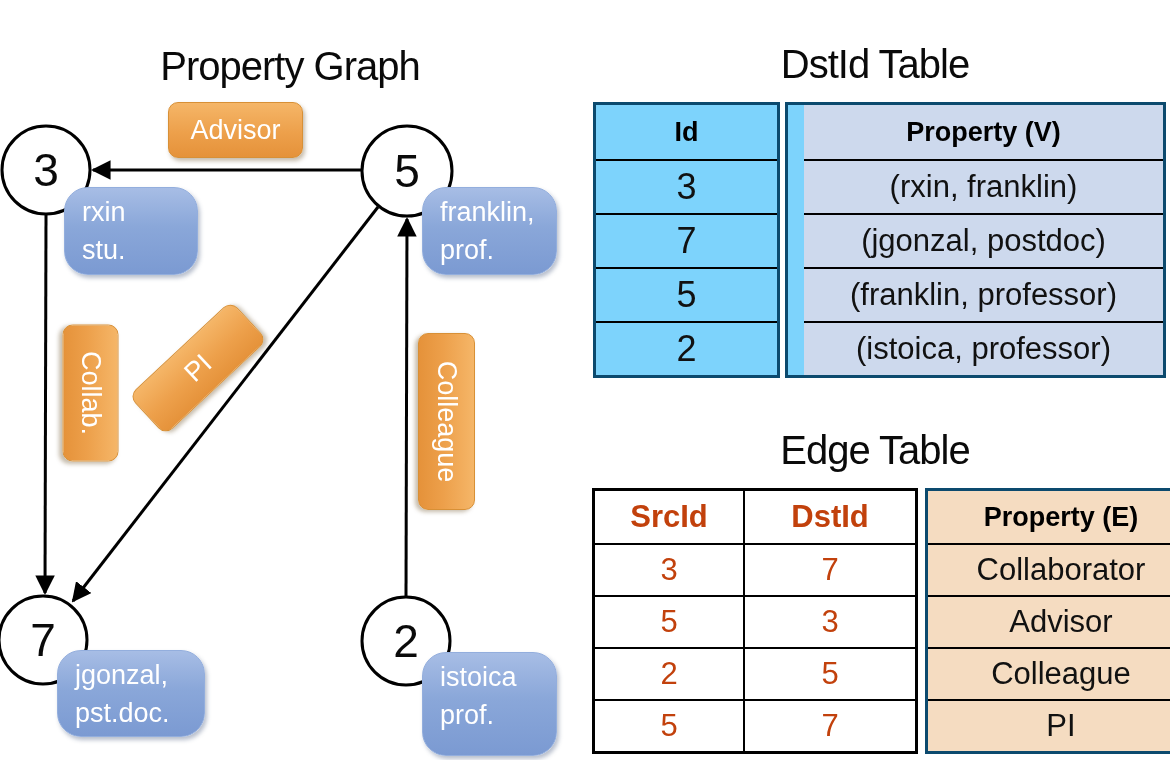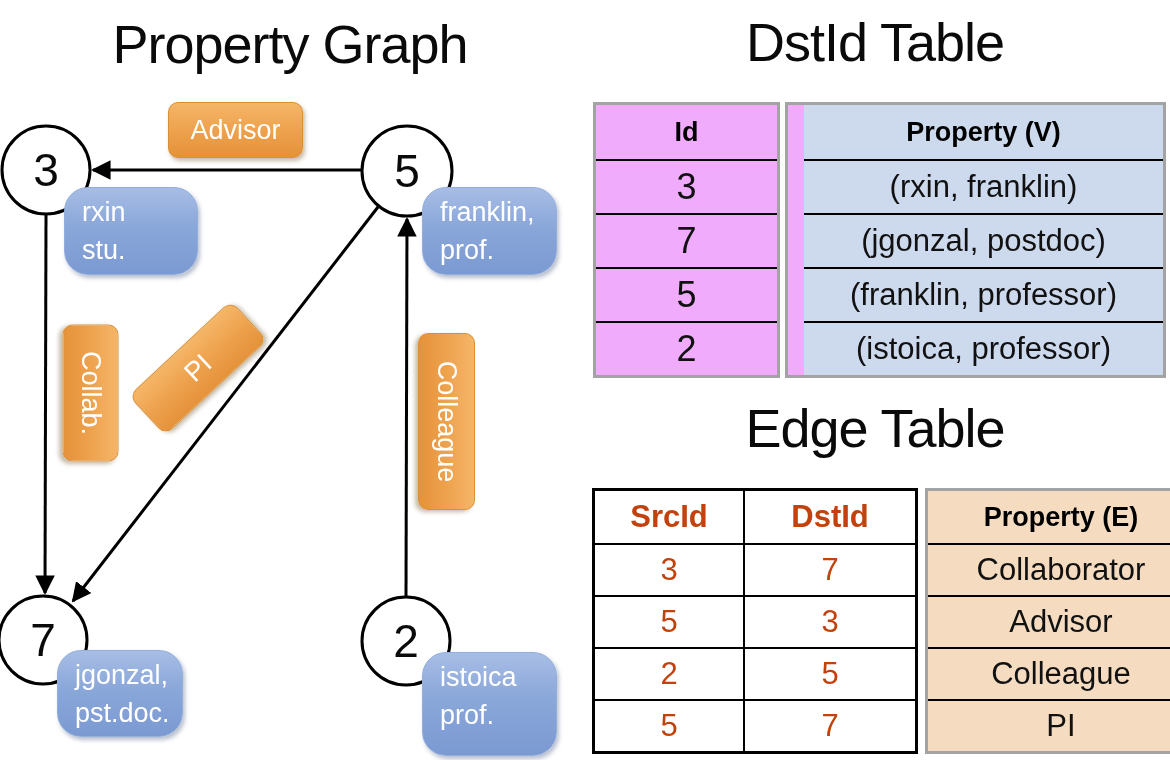--- a/index.html
+++ b/index.html
@@ -1,22 +1,22 @@
 <!DOCTYPE html>
 <html><head>
 <meta charset="utf-8">
 <style>
   html,body{margin:0;padding:0;background:#fff;}
   #canvas{
     position:relative;width:1170px;height:760px;background:#fff;overflow:hidden;
     font-family:"Liberation Sans", sans-serif;color:#000;
   }
   .section-title{
-    position:absolute;font-size:54px;font-weight:400;letter-spacing:-1px;
-    text-align:center;line-height:60px;color:#0a0a0a;white-space:nowrap;
+    position:absolute;font-size:40px;font-weight:400;letter-spacing:-1px;
+    text-align:center;line-height:60px;color:#0a0a0a;white-space:nowrap;margin-top:22px;
   }
   #graph-title{left:30px;top:14px;width:520px;}
   #vertex-title{left:585px;top:12px;width:580px;}
   #edge-title{left:585px;top:398px;width:580px;}
 
   #graph-svg{position:absolute;left:0;top:0;}
 
   .node-num{
     position:absolute;display:flex;align-items:center;justify-content:center;
     font-size:46px;color:#0a0a0a;
@@ -28,40 +28,40 @@
 
   .nlabel{
     position:absolute;box-sizing:border-box;border-radius:24px;
     background:linear-gradient(180deg,#a7bde5 0%,#8aa7d9 45%,#7b9ad2 100%);
     border:1px solid #93aedd;color:#fff;
     box-shadow:2px 3px 4px rgba(50,70,110,0.35);
     font-size:27px;line-height:38px;padding:5px 0 0 17px;
   }
   #nlabel-3{left:64px;top:187px;width:134px;height:88px;}
   #nlabel-5{left:422px;top:187px;width:135px;height:88px;}
-  #nlabel-7{left:57px;top:650px;width:126px;height:87px;}
+  #nlabel-7{left:57px;top:650px;width:148px;height:87px;}
   #nlabel-2{left:422px;top:652px;width:135px;height:104px;}
 
   .olabel{
     position:absolute;box-sizing:border-box;border-radius:10px;
     background:linear-gradient(180deg,#f5b668 0%,#eda04b 55%,#e5923a 100%);
     border:1px solid #d89036;color:#fff;
     box-shadow:2px 3px 4px rgba(90,60,15,0.35);
     display:flex;align-items:center;justify-content:center;
     font-size:27px;white-space:nowrap;
   }
   #olabel-advisor{left:168px;top:102px;width:135px;height:56px;}
   #olabel-collab{left:22px;top:365px;width:137px;height:56px;transform:rotate(90deg);}
   #olabel-pi{left:128px;top:341px;width:140px;height:54px;transform:rotate(-43deg);}
   #olabel-colleague{left:358px;top:393px;width:177px;height:57px;transform:rotate(90deg);}
 
   .tbl-flex{position:absolute;display:flex;}
   #vertex-table{left:593px;top:102px;gap:5px;}
   #edge-table{left:592px;top:488px;gap:7px;}
-  .tcol{box-sizing:border-box;border:3px solid #a3a3a3;background:#f0abfc;}
+  .tcol{box-sizing:border-box;border:3px solid #0c4a6e;background:#7dd3fc;}
   .tcol .cell{
     box-sizing:border-box;height:54px;display:flex;align-items:center;justify-content:center;
     border-top:2px solid #000;font-size:31px;color:#111;white-space:nowrap;
   }
   .tcol .cell:first-child{border-top:none;}
   #edge-table .cell{height:52px;}
   .cell.num{font-size:36px;}
   .cell.th{font-weight:bold;font-size:27px;color:#000;}
   .col-id{width:187px;}
   .col-vprop{width:381px;padding-left:16px;}

